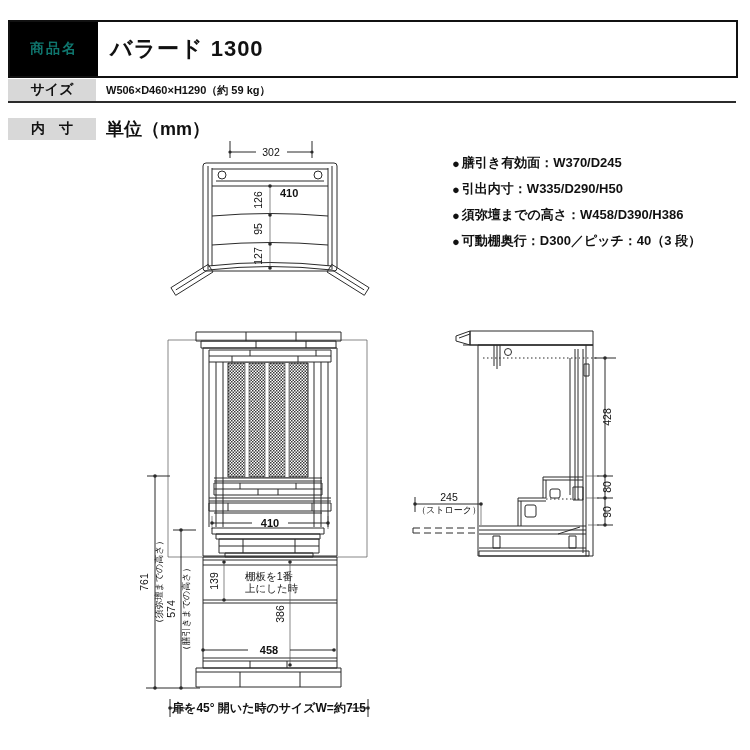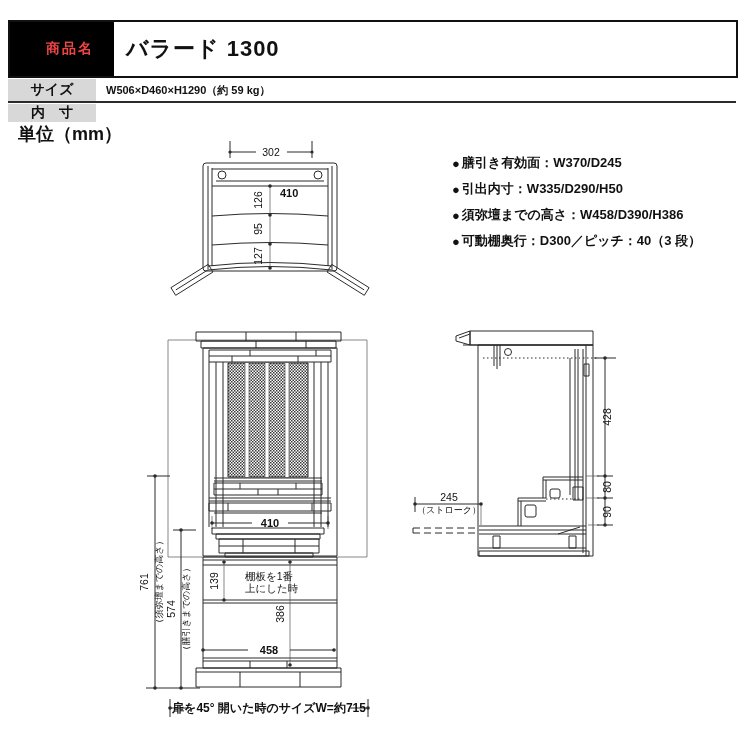--- a/index.html
+++ b/index.html
@@ -1,30 +1,30 @@
 <!DOCTYPE html>
 <html><head>
 <meta charset="utf-8">
 <style>
   html,body{margin:0;padding:0;background:#fff;}
   #canvas{position:relative;width:750px;height:750px;background:#fff;overflow:hidden;
           font-family:"Liberation Sans","DejaVu Sans",sans-serif;color:#111;}
   
   .row1{position:absolute;left:8px;top:20px;width:726px;height:54px;border:2px solid #111;
         display:flex;align-items:stretch;background:#fff;}
-  .row1 .label{width:88px;background:#000;color:#ef4444;display:flex;align-items:center;justify-content:center;
-        font-size:14px;font-weight:bold;letter-spacing:2px;padding-left:16px;}
+  .row1 .label{width:88px;background:#000;color:#0f766e;display:flex;align-items:center;justify-content:center;
+        font-size:14px;font-weight:bold;letter-spacing:2px;}
   .row1 .value{flex:1;display:flex;align-items:center;padding-left:12px;font-size:22px;font-weight:bold;letter-spacing:1px;}
   .hrow{position:absolute;left:8px;width:728px;height:22px;display:flex;align-items:stretch;}
   .hrow .label{width:88px;background:#d8d8d8;display:flex;align-items:center;justify-content:center;
         font-size:14px;font-weight:bold;}
   .hrow .value{flex:1;display:flex;align-items:center;padding-left:10px;font-weight:bold;}
   .row2{top:79px;border-bottom:2px solid #2b2b2b;text-align:right;}
   .row2 .value{font-size:11px;}
-  .row3{top:104px;flex-direction:column;}
+  .row3{top:118px;}
   .row3 .value{font-size:18px;}
   
   .specs{position:absolute;left:452px;top:150px;width:296px;}
   .spec-item{display:flex;align-items:center;height:26px;font-size:13px;font-weight:600;white-space:nowrap;}
   .spec-item .bullet{font-size:13px;margin-right:2px;}
   
   #drawing{position:absolute;left:0;top:130px;}
   svg line,svg rect,svg path,svg circle,svg polygon{vector-effect:non-scaling-stroke;}
   .ln{stroke:#2b2b2b;stroke-width:1;fill:none;}
   .thin{stroke:#555;stroke-width:0.7;fill:none;}

